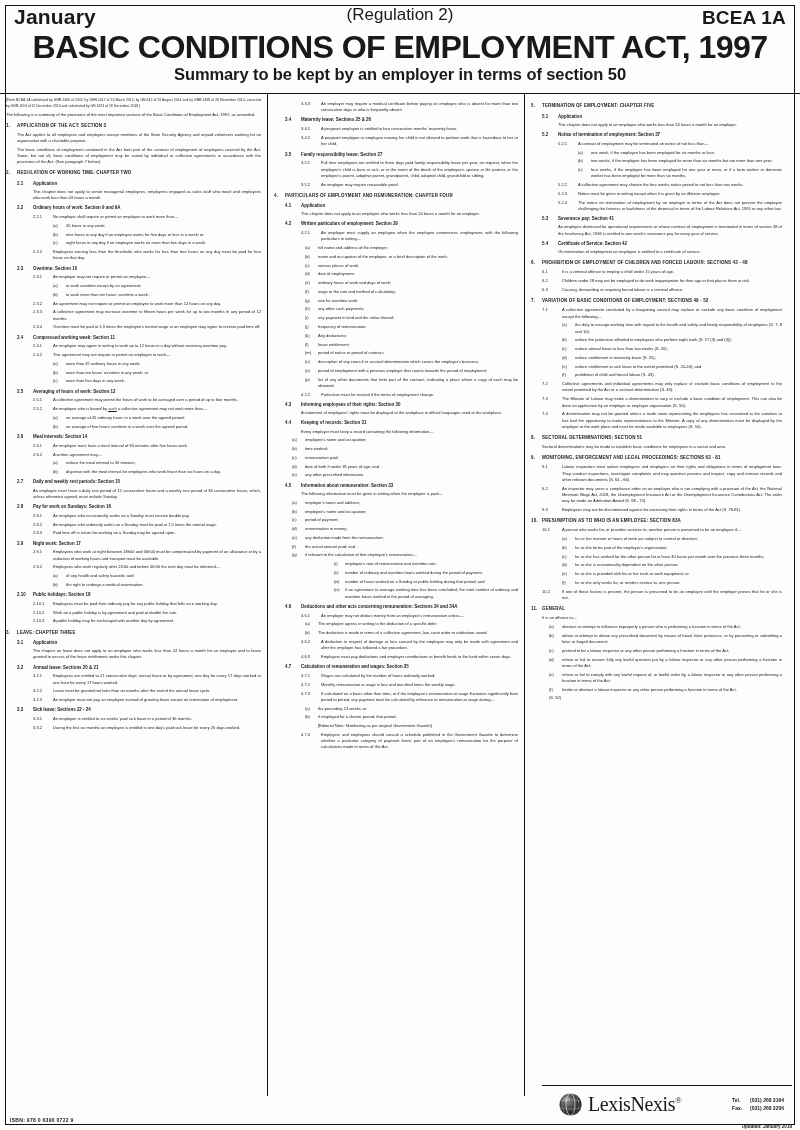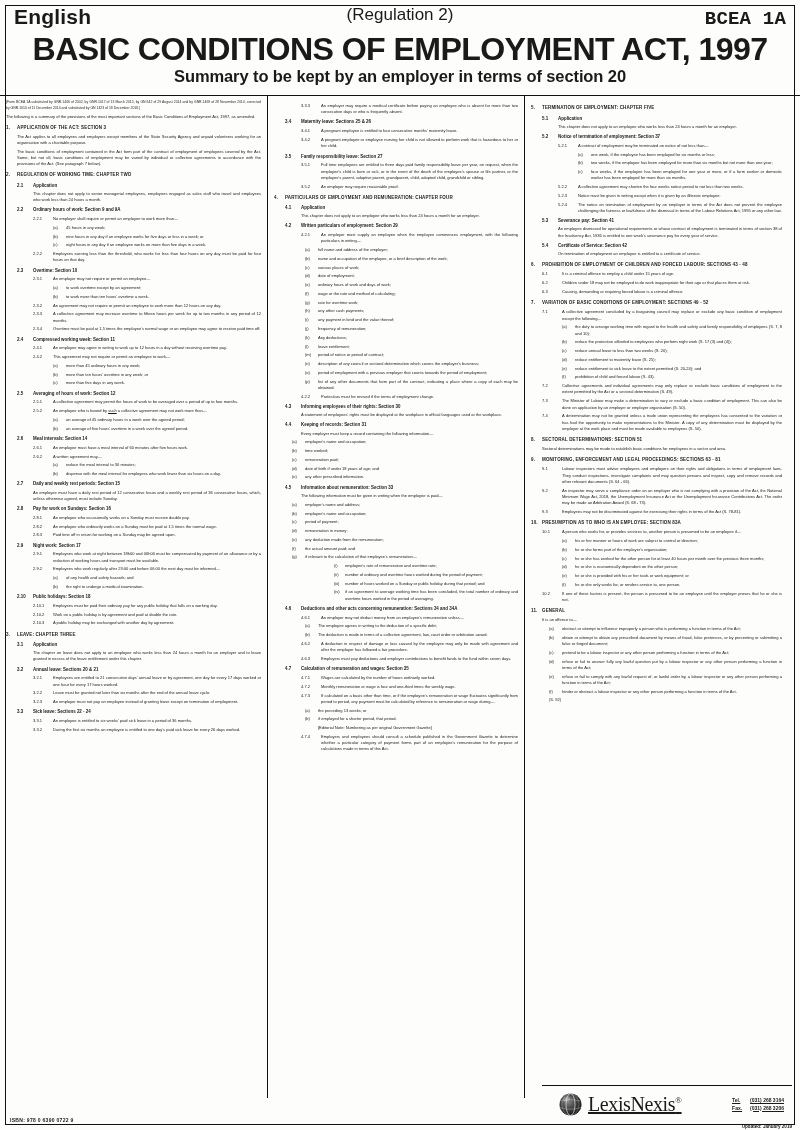--- a/index.html
+++ b/index.html
@@ -34,21 +34,21 @@
   }
   .h-lang{
     font-size:21px;font-weight:bold;letter-spacing:.2px;
   }
   .h-reg{
     font-size:17px;font-weight:normal;
     position:absolute;left:0;right:0;text-align:center;
     pointer-events:none;
   }
   .h-code{
-    font-size:19px;font-weight:bold;letter-spacing:.2px;font-family:Liberation Mono, monospace;
+    font-size:19px;font-weight:bold;letter-spacing:.2px;
   }
   .h-title{
     text-align:center;
     font-size:31.5px;
     font-weight:bold;
     letter-spacing:-0.6px;
     line-height:1.03;
     margin:4px 0 2px 0;
     white-space:nowrap;
     transform:scaleX(1.02);
@@ -169,21 +169,21 @@
     position:absolute;
     left:10px;bottom:7px;
     font-size:5px;font-weight:bold;letter-spacing:.3px;
   }
   .lexis-block{
     position:absolute;
     right:8px;bottom:13px;
     width:250px;
     border-top:1.3px solid #111;
     padding-top:6px;
-    display:flex;align-items:center;text-decoration:underline;
+    display:flex;align-items:center;
   }
   .lexis-logo{
     display:flex;align-items:center;gap:5px;
     margin-left:16px;
   }
   .lexis-mark{
     width:25px;height:25px;flex:0 0 25px;
   }
   .lexis-word{
     font-family:"Liberation Serif", serif;
@@ -208,26 +208,26 @@
   }
 </style>
 </head>
 <body>
 
 <div id="poster">
 <div class="outer-frame"></div>
 
   <div class="header">
     <div class="header-row1">
-      <div class="h-lang">English</div>
+      <div class="h-lang">January</div>
       <div class="h-reg">(Regulation 2)</div>
       <div class="h-code">BCEA 1A</div>
     </div>
     <div class="h-title">BASIC CONDITIONS OF EMPLOYMENT ACT, 1997</div>
-    <div class="h-sub">Summary  to be kept by an employer in terms of section 20</div>
+    <div class="h-sub">Summary  to be kept by an employer in terms of section 50</div>
   </div>
 
   <div class="cols">
 
     <div class="col col1">
       <div class="note">[Form BCEA 1A substituted by GNR.1406 of 2002, by GNR.1417 of 13 March 2015, by GN 642 of 29 August 2014 and by GNR.1469 of 28 November 2014, corrected by GNR.1010 of 11 December 2014 and substituted by GN 1423 of 18 December 2018.]</div>
       <div class="intro">The following is a summary of the provisions of the most important sections of the Basic Conditions of Employment Act, 1997, as amended.</div>
 
       <div class="lvl1">
         <span class="n">1.</span>

